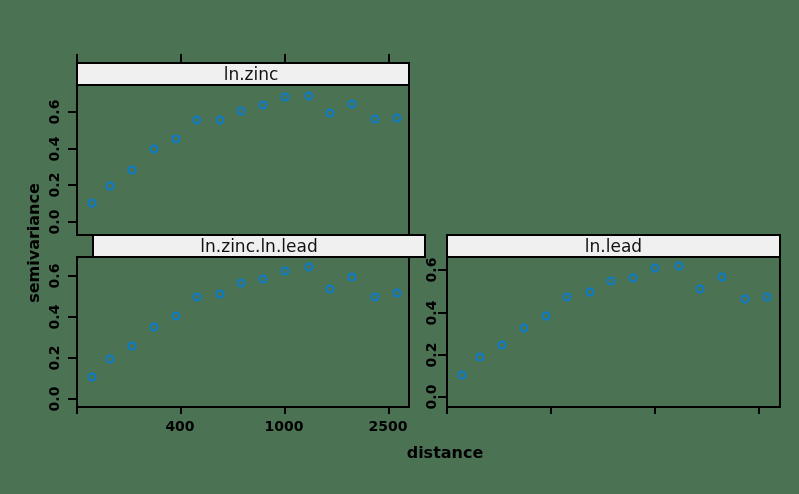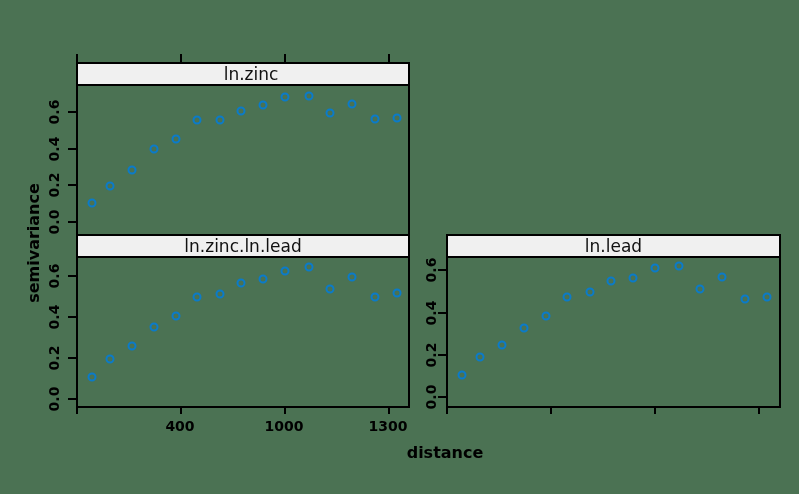--- a/index.html
+++ b/index.html
@@ -83,31 +83,31 @@
       <div class="data-point" style="border-color: rgb(11, 123, 201); left: 162.944px; top: 25.0875px;"></div>
       <div class="data-point" style="border-color: rgb(11, 123, 201); left: 184.576px; top: 18.7px;"></div>
       <div class="data-point" style="border-color: rgb(11, 123, 201); left: 206.624px; top: 11.4px;"></div>
       <div class="data-point" style="border-color: rgb(11, 123, 201); left: 230.544px; top: 9.575px;"></div>
       <div class="data-point" style="border-color: rgb(11, 123, 201); left: 251.968px; top: 26.9125px;"></div>
       <div class="data-point" style="border-color: rgb(11, 123, 201); left: 274.432px; top: 17.7875px;"></div>
       <div class="data-point" style="border-color: rgb(11, 123, 201); left: 296.896px; top: 33.3px;"></div>
       <div class="data-point" style="border-color: rgb(11, 123, 201); left: 318.944px; top: 32.3875px;"></div>
     </div>
 
-  <div class="panel-strip" id="strip-1" style="left: 76px; top: 234px; width: 334px; height: 24px; background: rgb(240, 240, 240);">
+  <div class="panel-strip" id="strip-1" style="left: 92px; top: 234px; width: 334px; height: 24px; background: rgb(240, 240, 240);">
     <span>ln.zinc.ln.lead</span>
   </div>
   <div class="panel-plot" id="plot-1" style="left: 76px; top: 256px; width: 334px; height: 152px;">
       <div class="tick" style="left: -2px; top: 148px; width: 2px; height: 8px;"></div>
       <div class="tick" style="left: 102px; top: 148px; width: 2px; height: 8px;"></div>
       <div class="tick-label xtick-label" style="left: 102px; top: 160px;">400</div>
       <div class="tick" style="left: 206px; top: 148px; width: 2px; height: 8px;"></div>
       <div class="tick-label xtick-label" style="left: 206px; top: 160px;">1000</div>
       <div class="tick" style="left: 310px; top: 148px; width: 2px; height: 8px;"></div>
-      <div class="tick-label xtick-label" style="left: 310px; top: 160px;">1300</div>
+      <div class="tick-label xtick-label" style="left: 310px; top: 160px;">2500</div>
       <div class="tick" style="left: -10px; top: 140px; width: 8px; height: 2px;"></div>
       <div class="tick-label ytick-label" style="left: -24px; top: 141px;">0.0</div>
       <div class="tick" style="left: -10px; top: 99px; width: 8px; height: 2px;"></div>
       <div class="tick-label ytick-label" style="left: -24px; top: 100px;">0.2</div>
       <div class="tick" style="left: -10px; top: 58px; width: 8px; height: 2px;"></div>
       <div class="tick-label ytick-label" style="left: -24px; top: 59px;">0.4</div>
       <div class="tick" style="left: -10px; top: 17px; width: 8px; height: 2px;"></div>
       <div class="tick-label ytick-label" style="left: -24px; top: 18px;">0.6</div>
       <div class="data-point" style="border-color: rgb(11, 123, 201); left: 14.432px; top: 119.475px;"></div>
       <div class="data-point" style="border-color: rgb(11, 123, 201); left: 32.112px; top: 101.025px;"></div>

